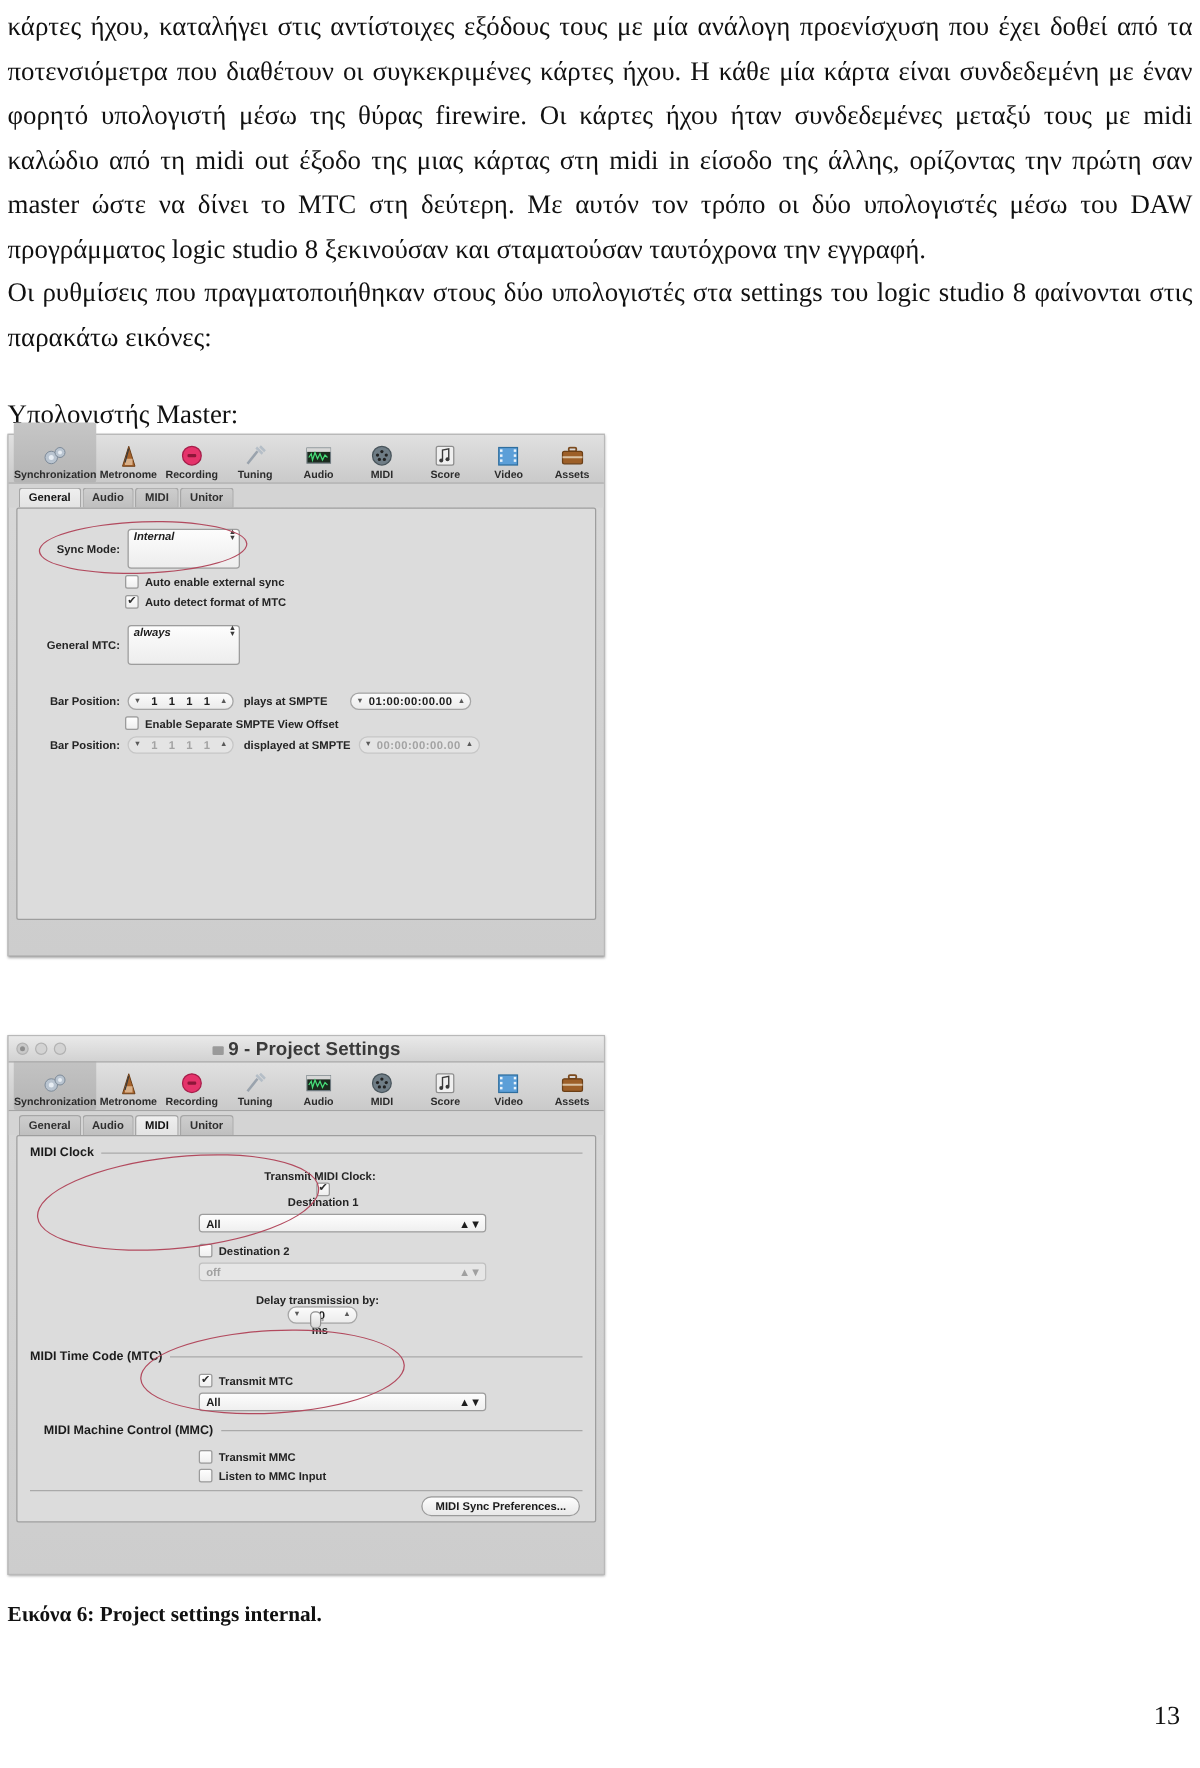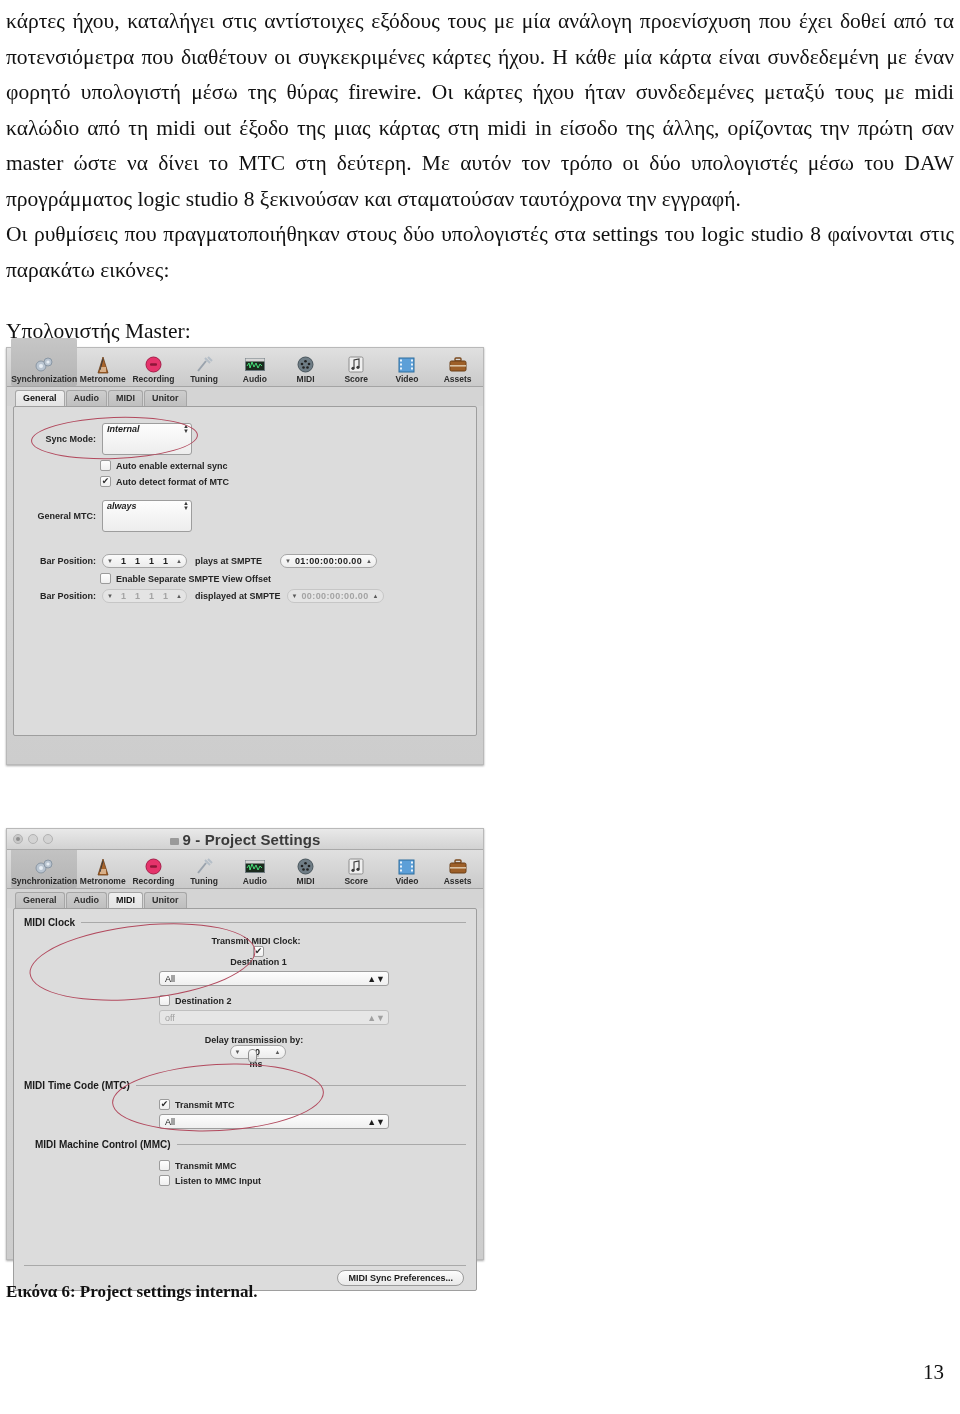--- a/index.html
+++ b/index.html
@@ -174,21 +174,21 @@
     font-size:10px;font-weight:bold;color:#1b1b1b;
   }
   .sect .rule{flex:1;height:1px;background:#a9a9a9;}
 
   .wide-popup{
     display:flex;align-items:center;justify-content:space-between;
     background:linear-gradient(#fdfdfd,#efefef);
     border:1px solid #9d9d9d;border-radius:3px;
     height:15px;box-sizing:border-box;padding:0 3px 0 5px;
     font-family:"Liberation Sans", sans-serif;
-    font-size:9px;font-weight:normal;color:#1d1d1d;
+    font-size:9px;font-weight:bold;color:#1d1d1d;
   }
   .wide-popup.dim{color:#a0a0a0;background:#e6e6e6;border-color:#c0c0c0;}
 
   
   .slider-wrap{position:relative;height:18px;flex:1;}
   .ticks{position:absolute;left:0;right:0;top:0;display:flex;justify-content:space-between;}
   .ticks span{width:1px;height:4px;background:#8d8d8d;display:block;}
   .track{position:absolute;left:0;right:0;top:10px;height:2px;
     background:linear-gradient(#b4b4b4,#dadada);border:1px solid #a5a5a5;border-radius:2px;box-sizing:border-box;}
   .knob{position:absolute;top:4px;width:9px;height:14px;border-radius:4px;
@@ -547,21 +547,21 @@
       </div>
     </div>
 
     <div class="tabstrip">
       <div class="tab">General</div>
       <div class="tab">Audio</div>
       <div class="tab active">MIDI</div>
       <div class="tab">Unitor</div>
     </div>
 
-    <div class="pane" style="height:383px;padding:8px 10px 0 10px;">
+    <div class="pane" style="height:310px;padding:8px 10px 0 10px;">
 
       <div class="sect">
         <span>MIDI Clock</span>
         <span class="rule"></span>
       </div>
 
       <div class="row" style="margin:8px 0 0 22px;flex-direction:column;">
         <span class="lbl">Transmit MIDI Clock:</span>
         <span class="chk" style="margin-left:5px;">✔</span>
         <span class="lbl" style="margin-left:5px;">Destination 1</span>

